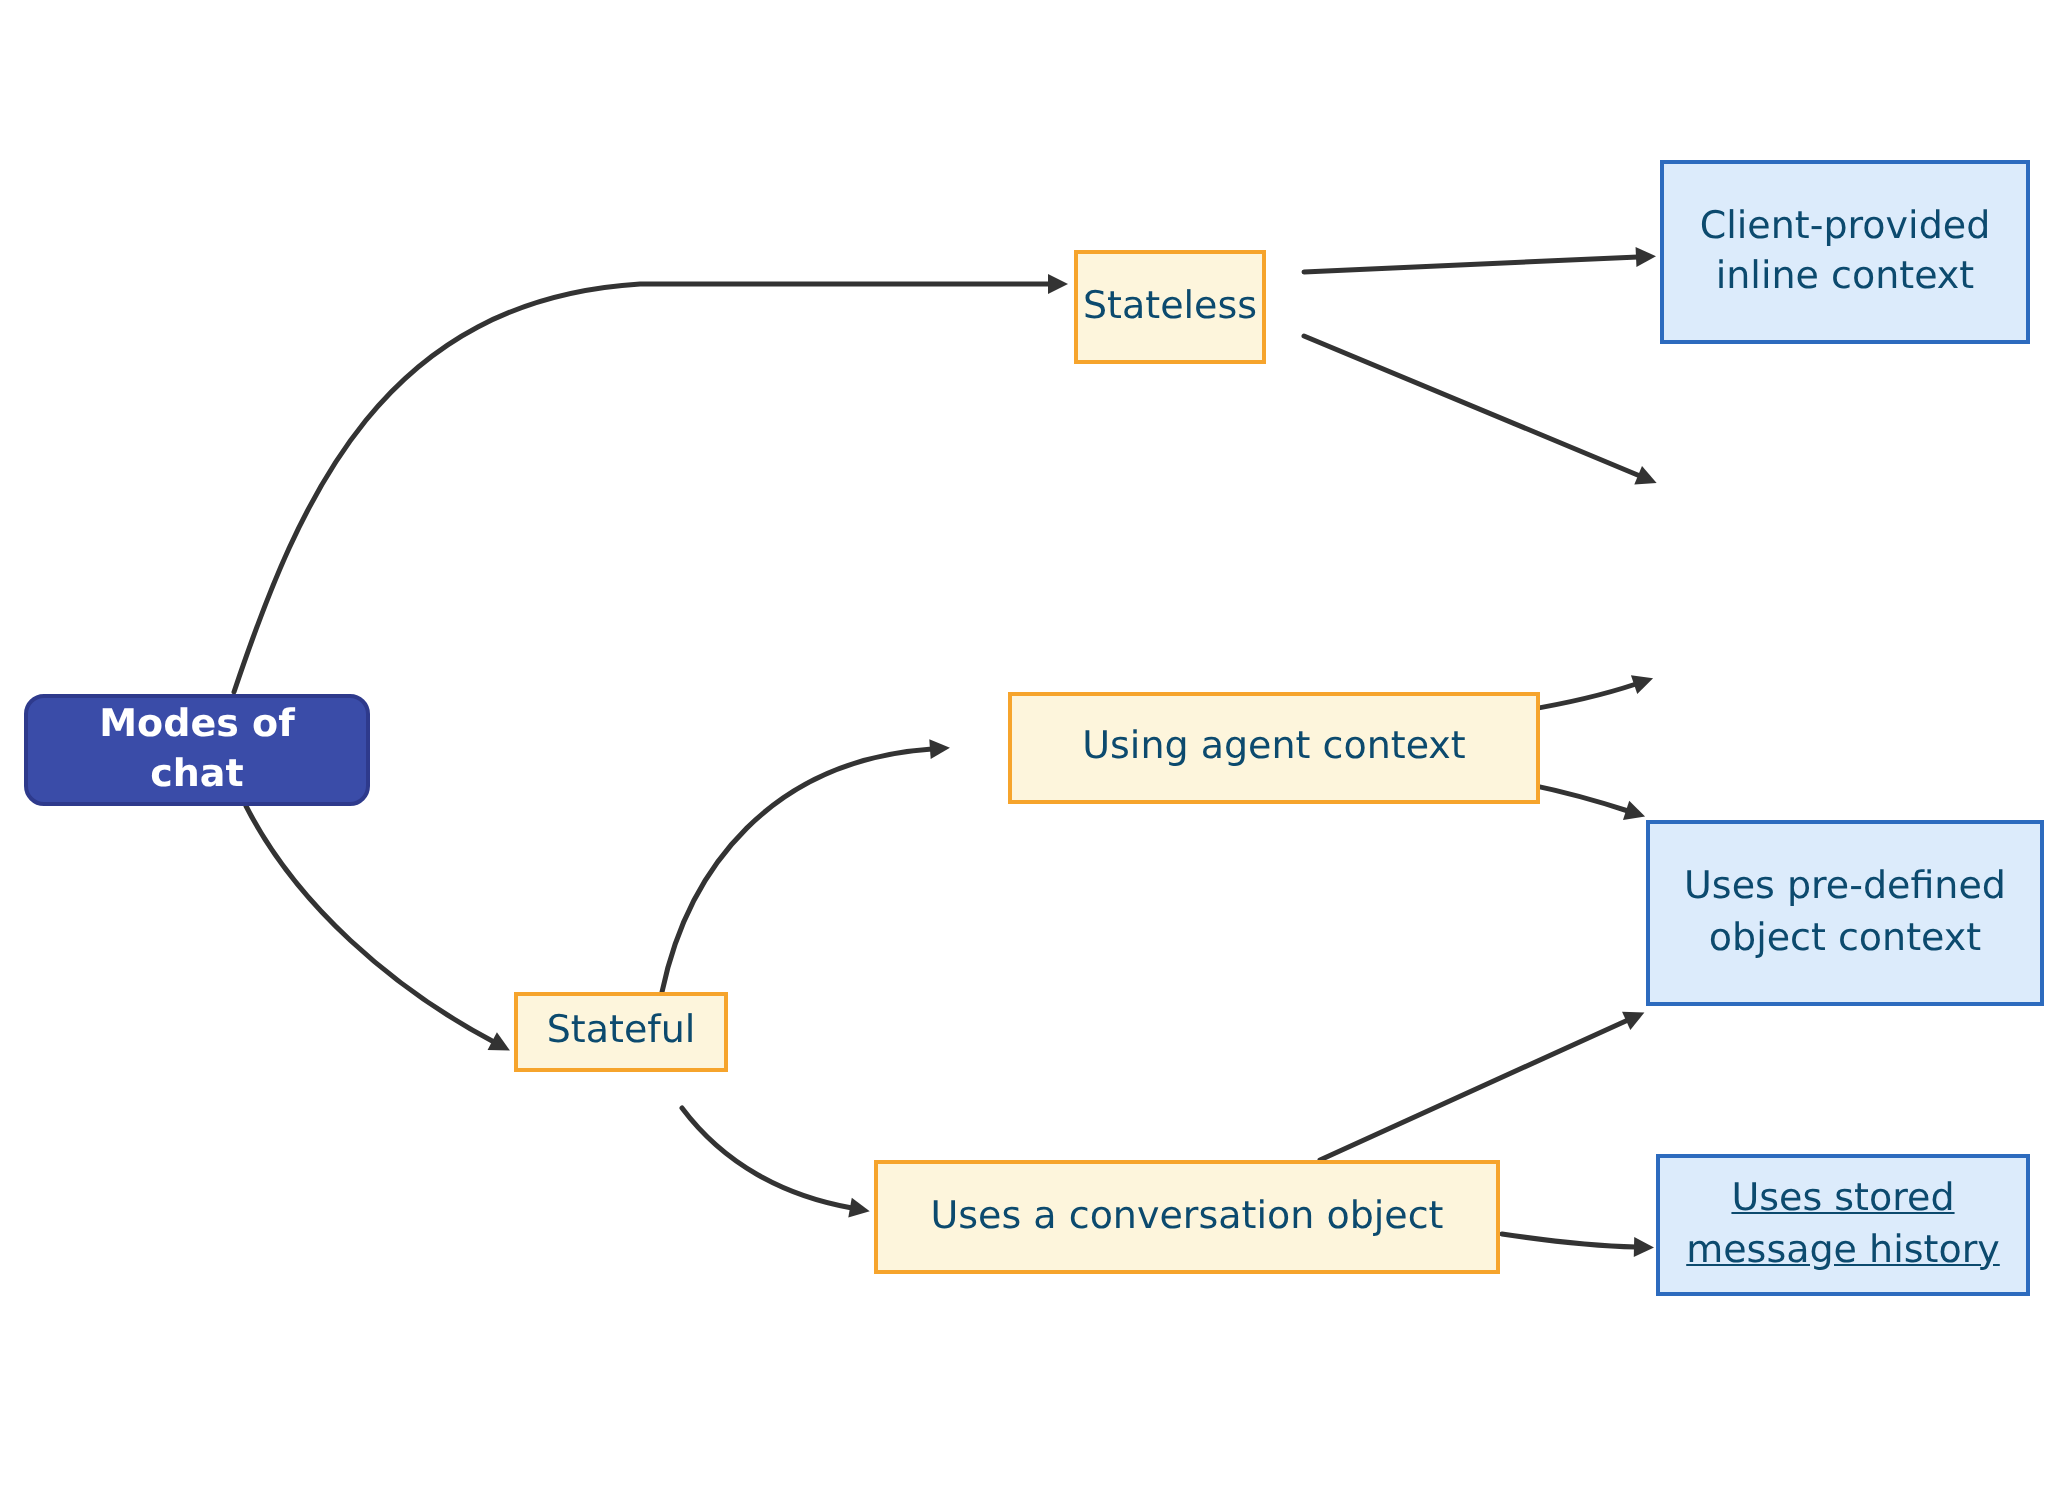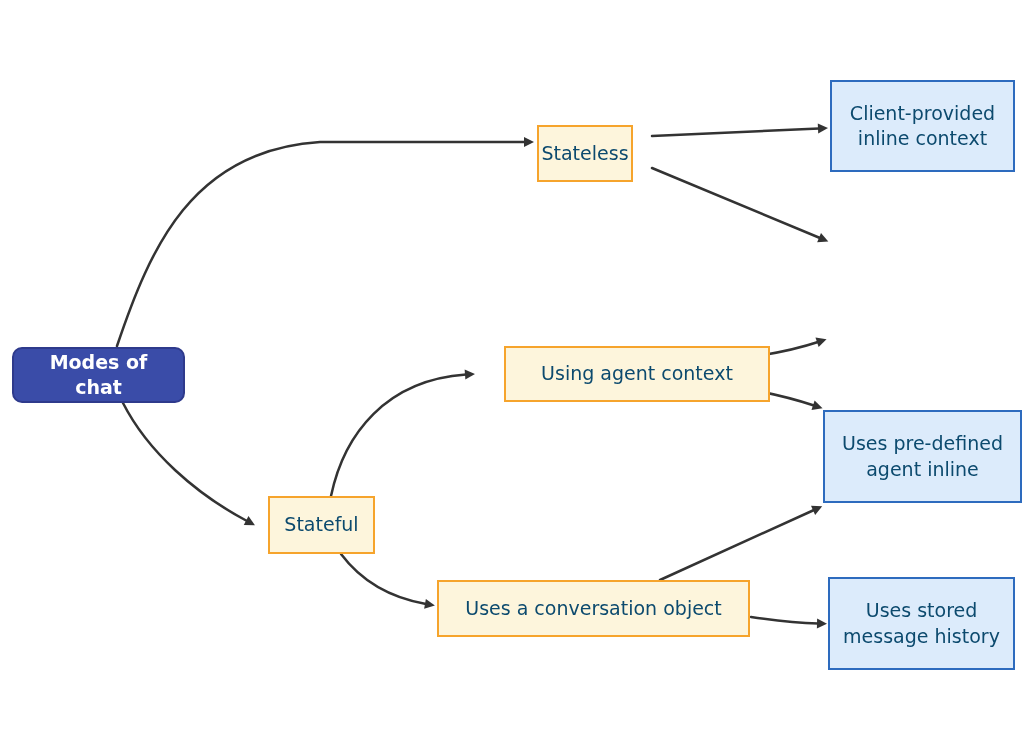--- a/index.html
+++ b/index.html
@@ -61,26 +61,26 @@
     <path class="edge" marker-end="url(#arrow)" d="M708,362 C752,358 788,352 818,342"></path>
     <path class="edge" marker-end="url(#arrow)" d="M708,384 C750,388 782,395 814,405.5"></path>
     <path class="edge" marker-end="url(#arrow)" d="M660,580 L814,510"></path>
     <path class="edge" marker-end="url(#arrow)" d="M751,617 C778,621 796,623 818,623.5"></path>
   </svg>
 
   <div class="node root" style="left:12px; top:347px; width:173px; height:56px;">Modes of chat</div>
 
   <div class="node branch" style="left:537px; top:113px; width:96px; height:57px;margin-top:12px;">Stateless</div>
 
-  <div class="node branch" style="left:268px; top:496px; width:107px; height:58px;">Stateful</div>
+  <div class="node branch" style="left:257px; top:496px; width:107px; height:40px;">Stateful</div>
 
   <div class="node branch" style="left:504px; top:346px; width:266px; height:56px;">Using agent context</div>
 
   <div class="node branch" style="left:437px; top:580px; width:313px; height:57px;">Uses a conversation object</div>
 
   <div class="node leaf" style="left:830px; top:80px; width:185px; height:92px;">Client-provided inline context</div>
 
 
-  <div class="node leaf" style="left:823px; top:410px; width:199px; height:93px;">Uses pre-defined agent inline</div>
+  <div class="node leaf" style="left:823px; top:410px; width:199px; height:93px;">Uses pre-defined object context</div>
 
-  <div class="node leaf" style="left:828px; top:577px; width:187px; height:93px;">Uses stored message history</div>
+  <div class="node leaf" style="left:828px; top:577px; width:187px; height:71px;text-decoration:underline;">Uses stored message history</div>
 
 </div>
 
 </body></html>

